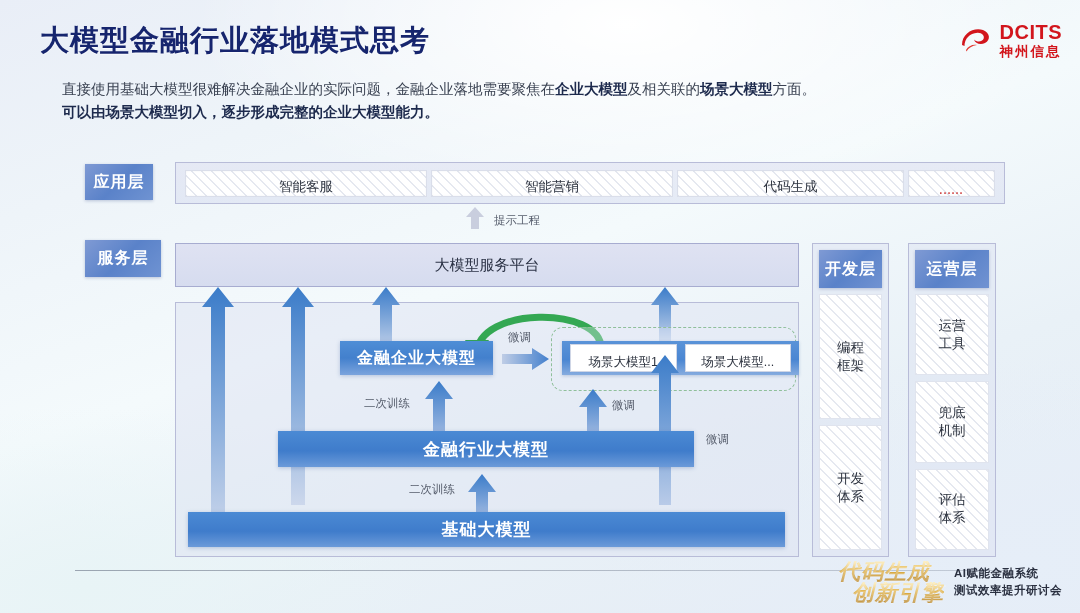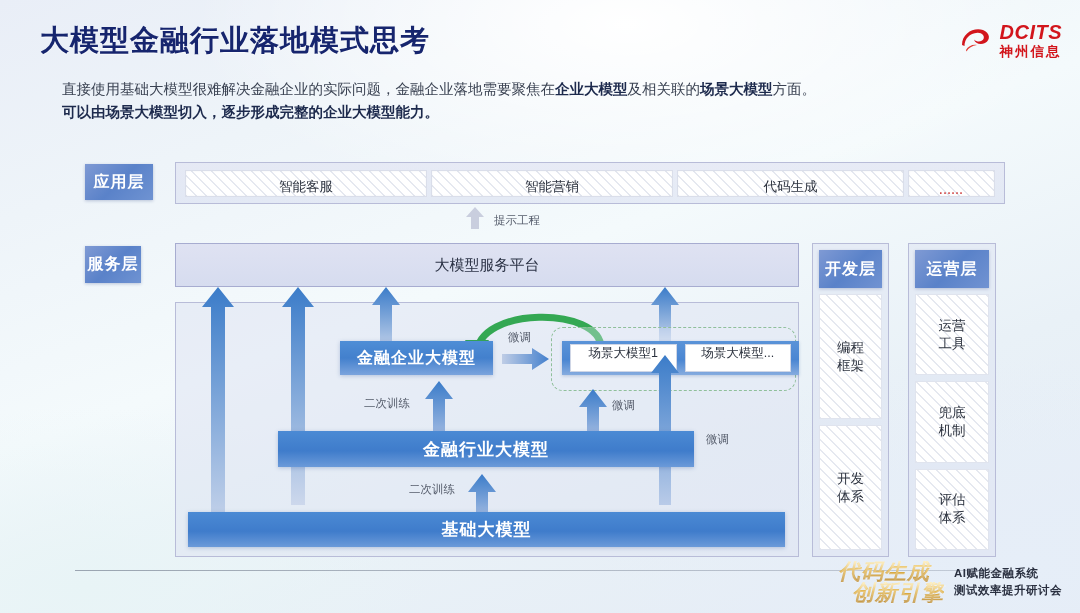--- a/index.html
+++ b/index.html
@@ -26,21 +26,21 @@
     position:absolute;left:62px;top:78px;width:960px;
     font-size:14.5px;line-height:23px;color:#3a4252;
   }
   .sub b{color:#1d2a4d;font-weight:bold;}
   .sub .l2{font-weight:bold;color:#1d2a4d;}
 
   
   .logo{position:absolute;right:18px;top:22px;display:flex;align-items:center;gap:7px;}
   .logo .mark{width:34px;height:32px;position:relative;}
   .logo .txt{line-height:1;}
-  .logo .en{font-size:20px;font-weight:bold;color:#d2151c;letter-spacing:.5px;font-style:italic;}
+  .logo .en{font-size:20px;font-weight:bold;color:#d2151c;letter-spacing:.5px;}
   .logo .cn{font-size:13.5px;font-weight:bold;color:#d2151c;letter-spacing:2px;margin-top:3px;}
 
   
   .layerTab{
     position:absolute;
     display:flex;align-items:center;justify-content:center;
     color:#fff;font-weight:bold;letter-spacing:1px;
     background:linear-gradient(135deg,#7f9ad4 0%,#5a82c9 50%,#6f93d2 100%);
     box-shadow:0 1px 3px rgba(60,80,140,.30);
     font-size:16px;
@@ -96,21 +96,21 @@
     background:rgba(233,238,248,.35);
   }
   .sceneBlue{
     position:absolute;
     background:linear-gradient(180deg,#5a93d8 0%,#4a86d2 55%,#86acdf 100%);
     display:flex;align-items:center;gap:8px;padding:0 8px;
     box-shadow:0 1px 3px rgba(45,85,150,.25);
   }
   .sceneItem{
     flex:1;height:26px;background:#fff;border:1px solid #cfd6e6;
-    display:flex;align-items:flex-start;justify-content:center;
+    display:flex;align-items:flex-end;justify-content:center;
     font-size:12.5px;color:#2d333f;
   }
 
   
   .rcol{
     position:absolute;
     border:1px solid #b8bcd8;
     background:rgba(223,227,242,.55);
     display:flex;flex-direction:column;
   }
@@ -195,21 +195,21 @@
     <span class="dots">......</span>
   </div>
 
   <div class="uparrow" style="left:464px;top:206px;">
     <svg width="22" height="24" viewBox="0 0 22 24">
       <polygon points="11,1 20,11 15,11 15,23 7,23 7,11 2,11" fill="#c9cede"></polygon>
     </svg>
   </div>
   <div class="lbl" style="left:494px;top:213px;">提示工程</div>
 
-  <div class="layerTab" style="left:85px;top:246px;width:56px;height:37px;">
+  <div class="layerTab" style="left:85px;top:240px;width:76px;height:37px;">
     <span>服务层</span>
   </div>
   <div class="svcbar" style="left:175px;top:243px;width:622px;height:42px;">
     <span>大模型服务平台</span>
   </div>
 
   <div class="panel plain" style="left:175px;top:302px;width:622px;height:253px;"></div>
 
   <div class="uparrow" style="left:201px;top:287px;">
     <svg width="34" height="250" viewBox="0 0 34 250">

